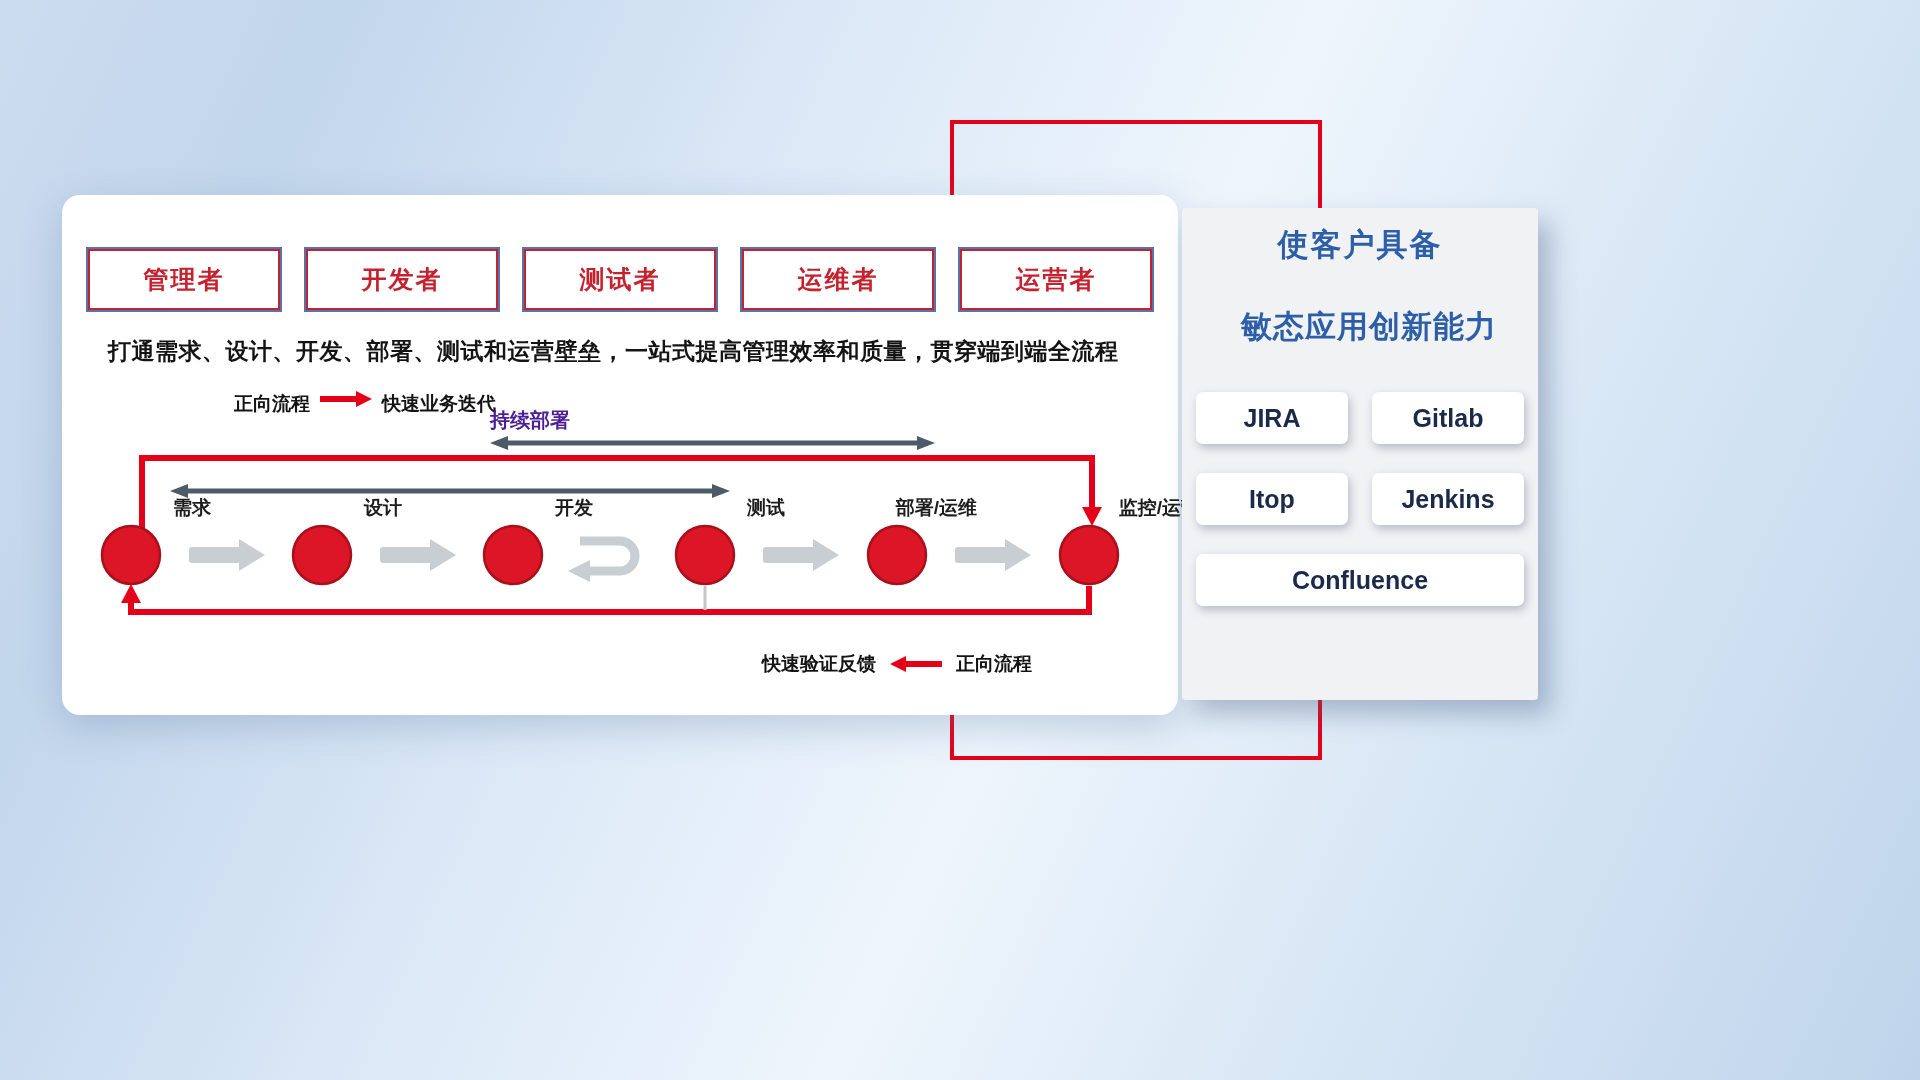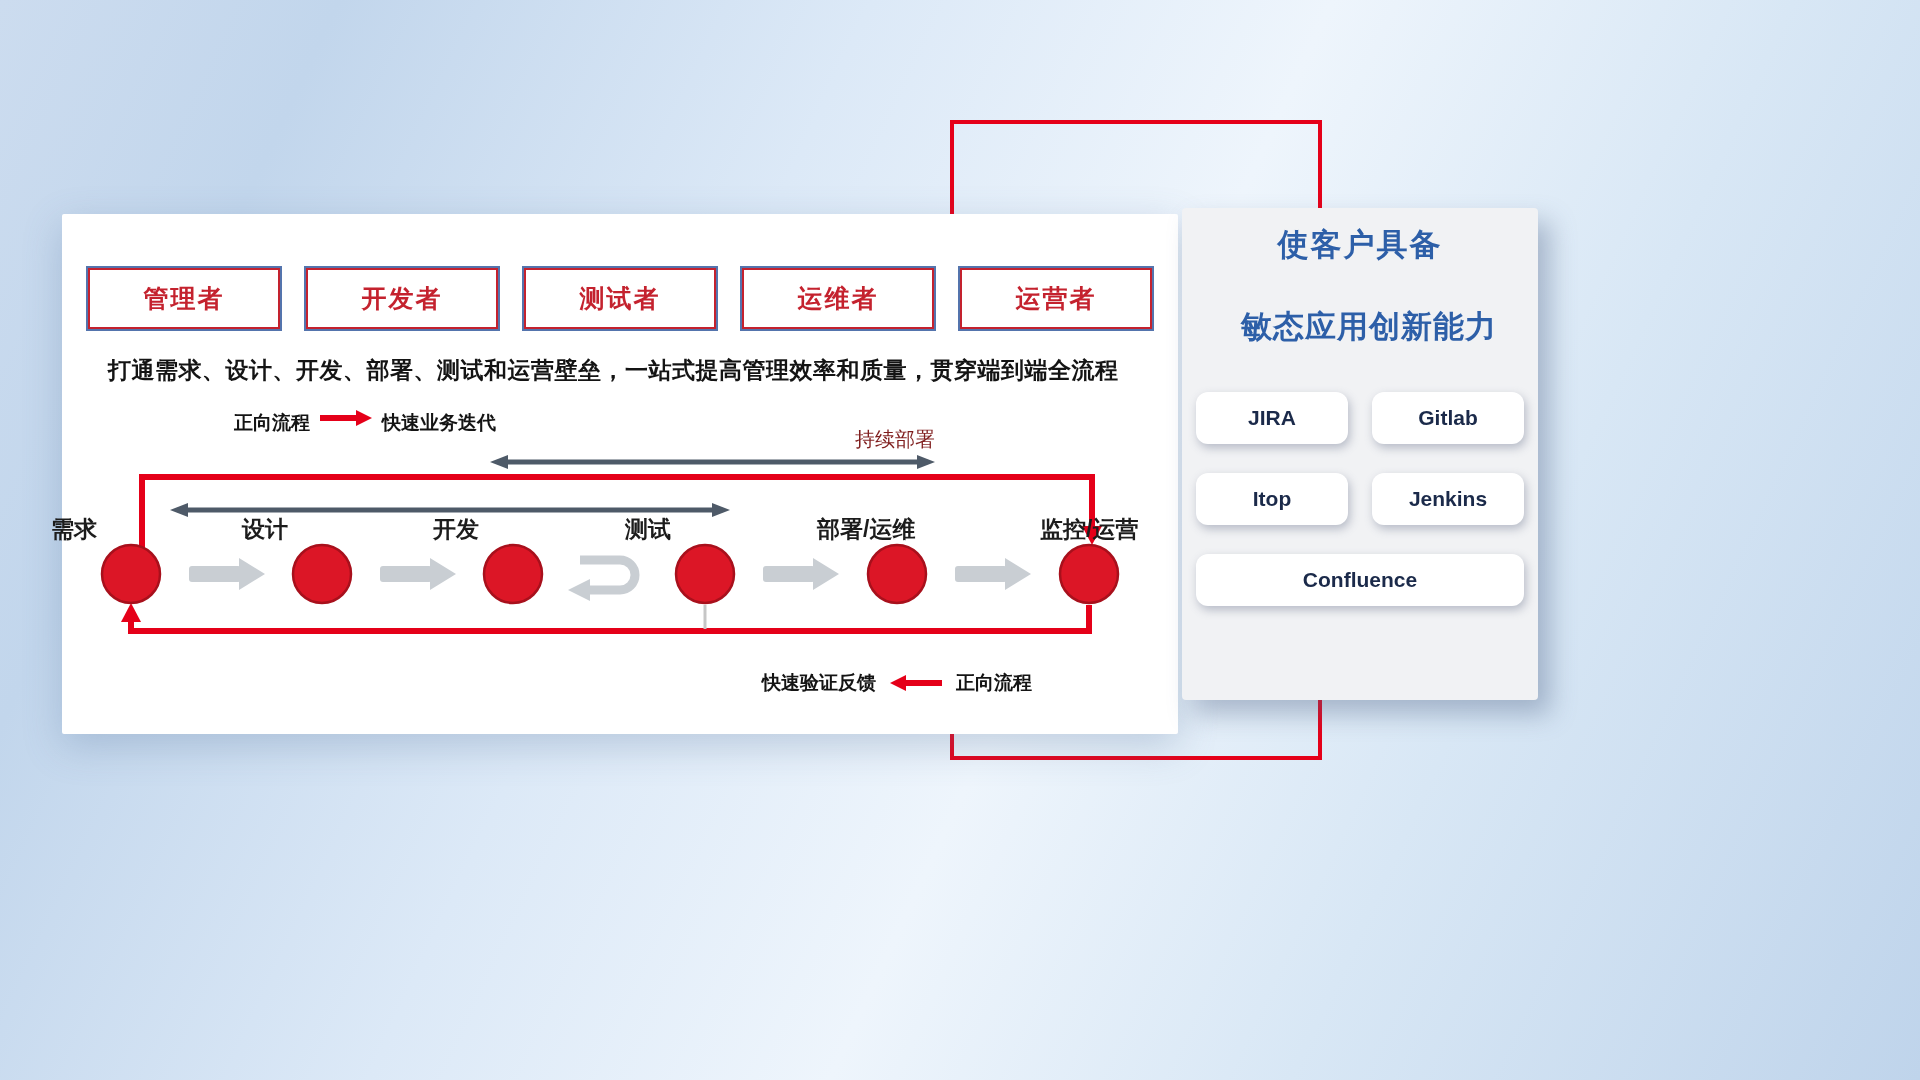--- a/index.html
+++ b/index.html
@@ -13,24 +13,23 @@
 
   
   .red-frame {
     position:absolute; left:950px; top:120px; width:372px; height:640px;
     border:4px solid #e50019; z-index:1;
   }
 
   
   .card {
     position:absolute; left:62px; top:195px; width:1116px; height:520px;
-    background:#ffffff; border-radius:2px;
+    background:#ffffff; border-radius:18px;
     box-shadow:0 12px 38px rgba(90,120,160,.30);
     z-index:2;
-    margin-top:19px;
   }
 
   .roles {
     position:absolute; top:54px; left:26px; width:1064px;
     display:flex; justify-content:space-between;
   }
   .role-box {
     width:192px; height:61px; background:#fff;
     border:2px solid #c4222e; outline:2px solid #5474ad;
     display:flex; align-items:center; justify-content:center;
@@ -41,32 +40,32 @@
     position:absolute; top:141px; left:46px; width:1030px;
     font-size:23px; font-weight:700; color:#141414; letter-spacing:.5px;
   }
 
   .legend-forward {
     position:absolute; top:196px; left:172px;
     display:flex; align-items:flex-start; gap:10px;
     font-size:19px; font-weight:700; color:#141414;
   }
 
-  .span-label { position:absolute; text-align:right; font-size:20px; font-weight:400; color:#7f1d1d; }
+  .span-label { position:absolute; text-align:left; font-size:20px; font-weight:700; color:#4c1d95; }
   .cd-label    { top:212px; left:428px; width:445px; }
   .agile-label { top:264px; left:108px; width:560px; }
   .span-arrow  { position:absolute; }
   .cd-arrow    { top:240px; left:428px; }
   .agile-arrow { top:288px; left:108px; }
 
   .diagram-svg { position:absolute; left:0; top:0; width:1116px; height:520px; }
 
   .stage-label {
-    position:absolute; top:300px; width:160px; text-align:left;
-    font-size:23px; font-weight:700; color:#1c1c1c;
+    position:absolute; top:300px; width:160px; text-align:right;
+    font-size:19px; font-weight:700; color:#1c1c1c;
   }
 
   .legend-feedback {
     position:absolute; top:456px; left:700px;
     display:flex; align-items:center; gap:14px;
     font-size:19px; font-weight:700; color:#141414;
   }
 
   
   .panel {
@@ -76,24 +75,24 @@
     z-index:3;
   }
   .panel-title { text-align:center; color:#2d5fa8; font-weight:800; font-size:31px; letter-spacing:2px; }
   .panel-title.l1 { margin-top:16px; }
   .panel-title.l2 { margin-top:40px; letter-spacing:1px;margin-left:18px; }
   .tools {
     position:absolute; top:184px; left:14px; width:328px;
     display:grid; grid-template-columns:1fr 1fr; column-gap:24px; row-gap:29px;
   }
   .tool-btn {
-    height:52px; background:#ffffff; border-radius:12px;
+    height:52px; background:#ffffff; border-radius:7px;
     box-shadow:2px 4px 10px rgba(110,120,145,.45);
     display:flex; align-items:center; justify-content:center;
-    font-size:21px; font-weight:800; color:#1b2a4a;
+    font-size:25px; font-weight:800; color:#1b2a4a;
   }
   .tool-wide { grid-column:1 / span 2; }
 </style>
 </head>
 <body>
 
 <div class="red-frame"></div>
 
 <div class="card">
 

